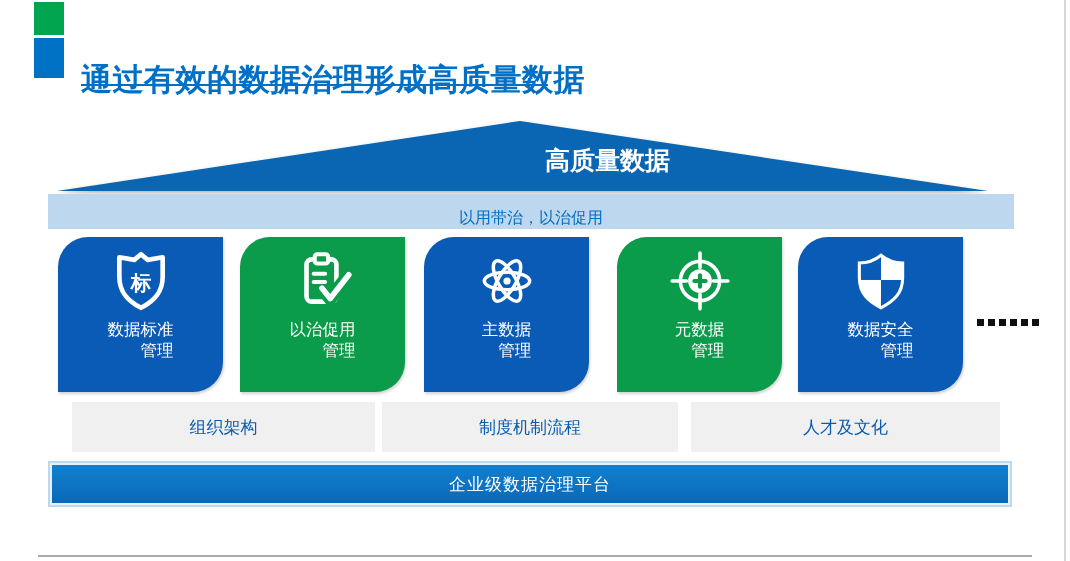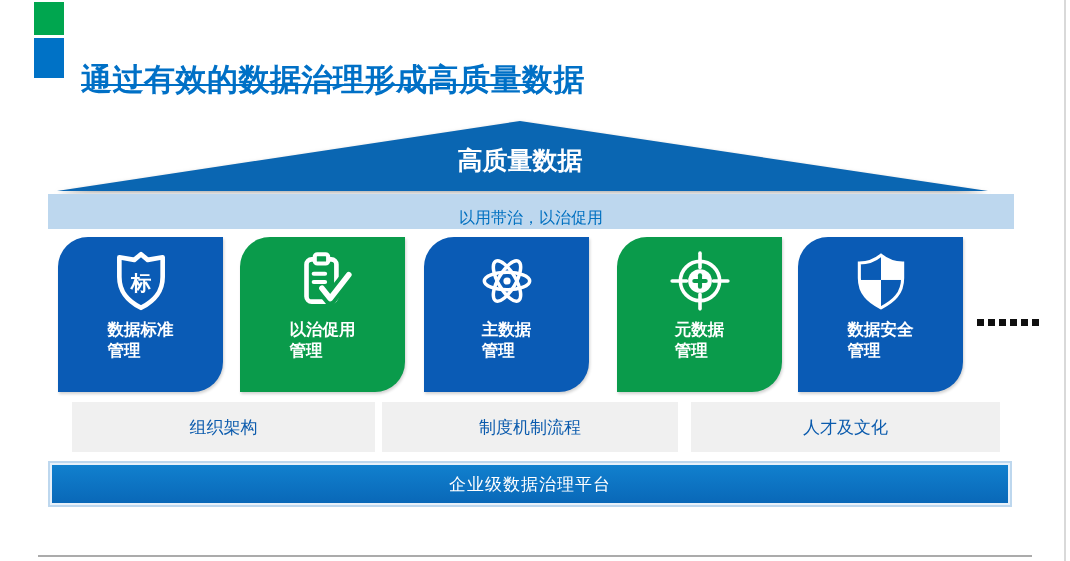--- a/index.html
+++ b/index.html
@@ -5,34 +5,34 @@
   html,body{margin:0;padding:0;background:#fff;}
   .slide{position:relative;width:1070px;height:561px;background:#fff;overflow:hidden;
          font-family:"Liberation Sans","DejaVu Sans",sans-serif;}
   .sq{position:absolute;}
   .sq-green{left:34px;top:2px;width:30px;height:33px;background:#00A64F;}
   .sq-blue{left:34px;top:38px;width:30px;height:40px;background:#0072C6;}
   .title{position:absolute;left:81px;top:38px;font-size:31px;font-weight:bold;color:#0070C6;
          letter-spacing:.5px;white-space:nowrap;}
   .title-underline{position:absolute;left:81px;top:84px;width:467px;height:2px;background:#0070C6;}
   .roof-svg{position:absolute;left:55px;top:119px;filter:drop-shadow(0 2px 2px rgba(110,110,110,.55));}
-  .roof-label{position:absolute;left:370px;top:144px;width:300px;text-align:center;
+  .roof-label{position:absolute;left:370px;top:144px;width:300px;text-align:right;
               font-size:25px;font-weight:bold;color:#fff;}
   .band{position:absolute;left:48px;top:194px;width:966px;height:35px;background:#BDD7EE;
         display:flex;align-items:flex-end;justify-content:center;
         font-size:16px;font-weight:500;color:#0070C0;}
   .card{position:absolute;top:237px;width:165px;height:155px;border-radius:30px 0 30px 0;
         display:flex;flex-direction:column;align-items:center;padding-top:11px;box-sizing:border-box;
         box-shadow:1px 2px 3px rgba(0,0,0,.18);}
   .card-blue{background:#0A5BB5;}
   .card-green{background:#0A9B4B;}
   .c1{left:58px}.c2{left:240px}.c3{left:424px}.c4{left:617px}.c5{left:798px}
   .card-icon{width:66px;height:66px;}
-  .card-label{margin-top:5px;color:#fff;font-weight:bold;font-size:16.5px;line-height:21px;
-              text-align:left;white-space:pre-line;}
+  .card-label{margin-top:5px;color:#fff;font-weight:normal;font-size:16.5px;line-height:21px;
+              text-align:right;white-space:pre-line;}
   .dots{position:absolute;left:977px;top:319px;display:flex;gap:4px;}
   .dot{width:7px;height:7px;background:#101010;}
   .sr{position:absolute;width:1px;height:1px;overflow:hidden;clip:rect(0 0 0 0);white-space:nowrap;}
   .pillar{position:absolute;top:402px;height:50px;background:#F0F0F0;
           display:flex;align-items:center;justify-content:center;
           font-size:17px;font-weight:normal;color:#0B5BAD;}
   .p1{left:72px;width:303px}.p2{left:382px;width:296px}.p3{left:691px;width:309px}
   .platform-wrap{position:absolute;left:48px;top:461px;width:964px;height:46px;background:#BDD7EE;
                  padding:2px;box-sizing:border-box;}
   .platform{width:100%;height:100%;box-sizing:border-box;border:2px solid #E8F1FA;

